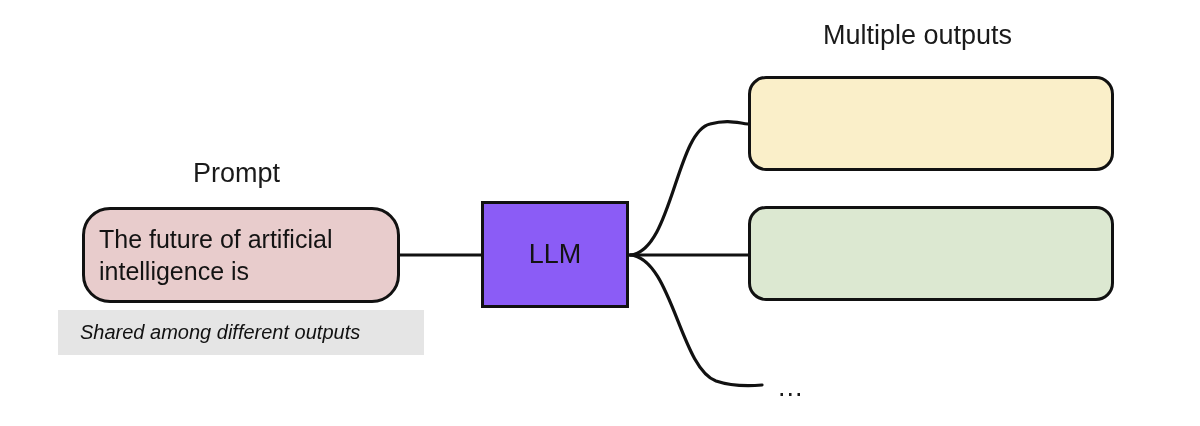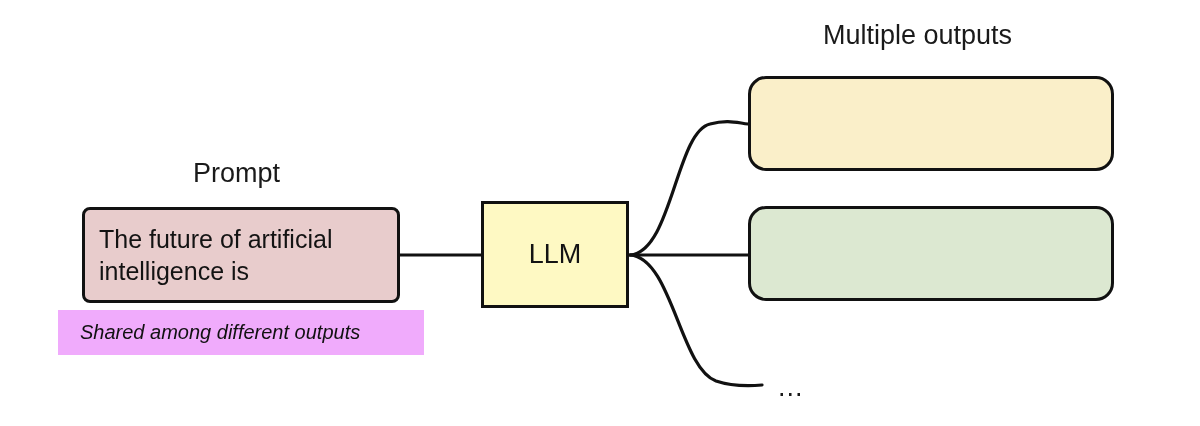--- a/index.html
+++ b/index.html
@@ -37,34 +37,34 @@
     border: 3px solid #111111;
     display: flex;
     align-items: center;
   }
   #prompt-box {
     left: 82px;
     top: 207px;
     width: 318px;
     height: 96px;
     background: #e8cccc;
-    border-radius: 8px;
+    border-radius: 28px;
     padding: 0 14px;
   }
   #prompt-text {
     font-size: 25px;
     line-height: 1.28;
     color: #131313;
   }
   #llm-box {
     left: 481px;
     top: 201px;
     width: 148px;
     height: 107px;
-    background: #fef9c3;
+    background: #8b5cf6;
     border-radius: 0;
     justify-content: center;
   }
   #llm-text {
     font-size: 27px;
     color: #131313;
   }
   #output-box-1 {
     left: 748px;
     top: 76px;
@@ -80,21 +80,21 @@
     height: 95px;
     background: #dce8d1;
     border-radius: 18px;
   }
   #shared-note {
     position: absolute;
     left: 58px;
     top: 310px;
     width: 366px;
     height: 45px;
-    background: #f0abfc;
+    background: #e5e5e5;
     display: flex;
     align-items: center;
     padding-left: 22px;
     box-sizing: border-box;
   }
   #shared-note-text {
     font-size: 20px;
     font-style: italic;
     color: #111111;
     white-space: nowrap;

